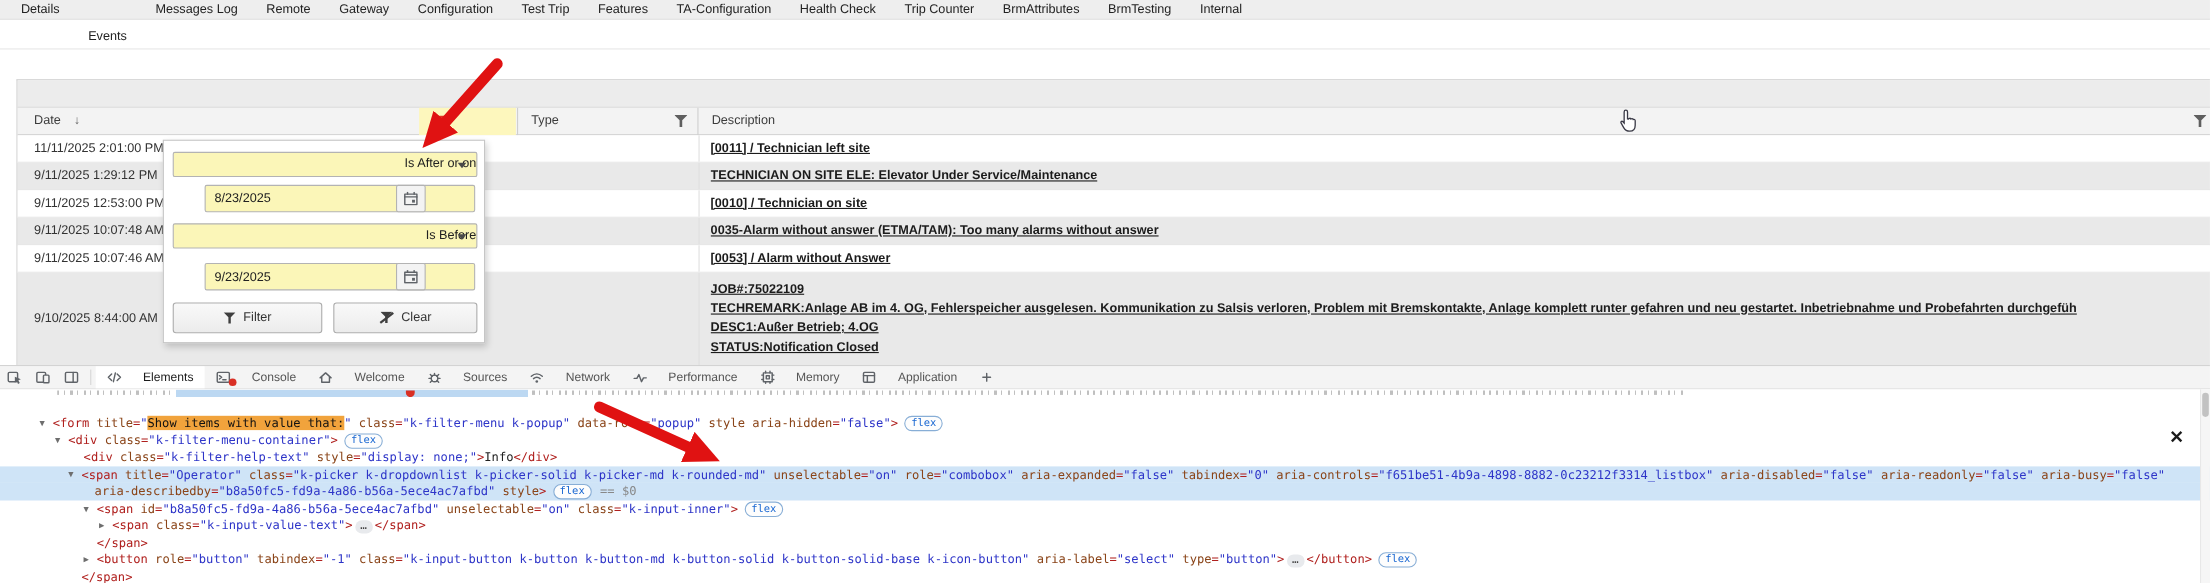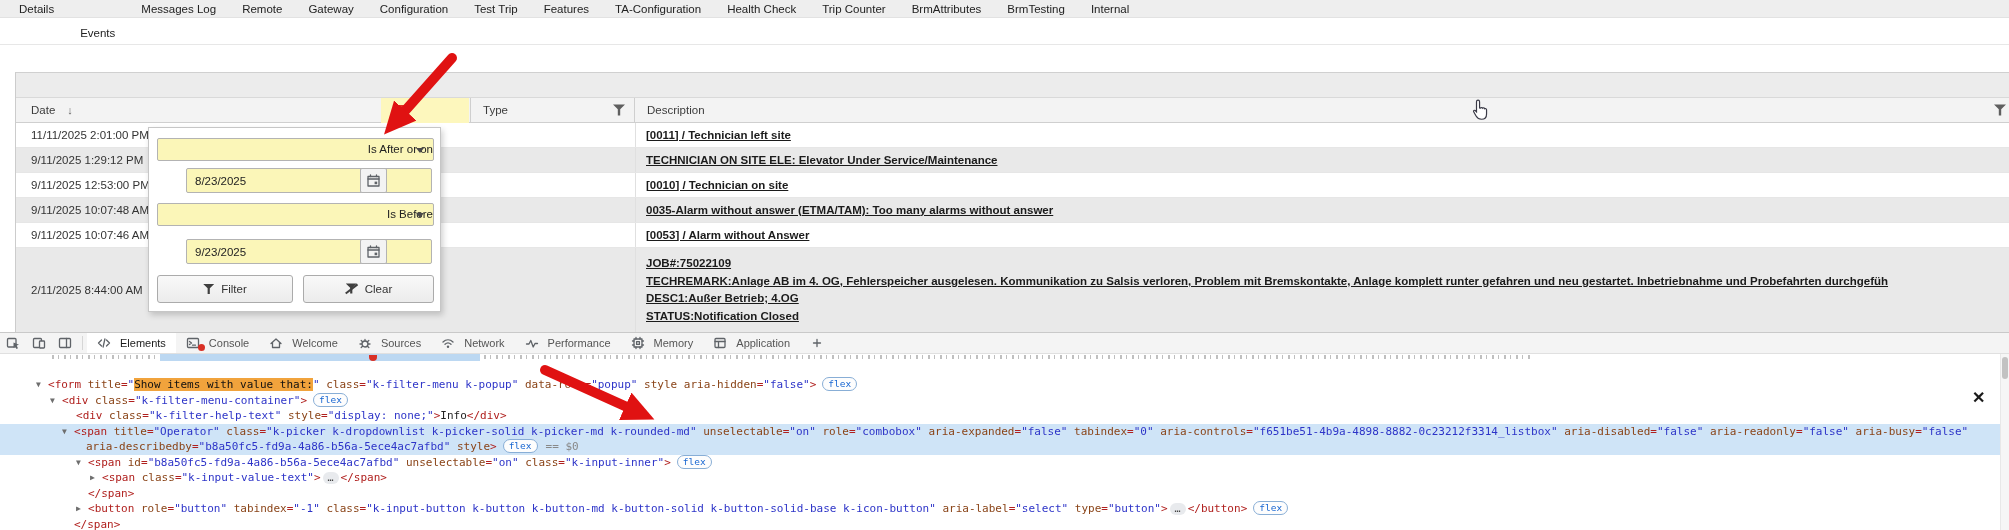--- a/index.html
+++ b/index.html
@@ -69,21 +69,21 @@
   .clear-ic { position:relative; width:13px; height:12px; }
   .clear-ic .funnel { position:absolute; left:1px; top:0; }
   .clear-ic .slash { position:absolute; left:-1px; top:5px; width:15px; height:1.6px; background:#3f3f3f; transform:rotate(-38deg); }
 
   
   .devtools { position:absolute; left:0; top:332px; width:100%; height:198px; background:#fff; border-top:1px solid #c9c9c9; }
   .dt-toolbar { position:absolute; left:0; top:0; width:100%; height:21px; background:#f4f4f4;
                 border-bottom:1px solid #e0e0e0; display:flex; align-items:stretch; }
   .dt-ico { width:26px; display:flex; align-items:center; justify-content:center; cursor:pointer; }
   .dt-sep { width:1px; background:#d6d6d6; margin:3px 4px; }
-  .dt-tab { display:flex; align-items:center; gap:9px; padding:0 10px; font-size:11px; color:#555; cursor:pointer;
+  .dt-tab { display:flex; align-items:center; gap:19px; padding:0 10px; font-size:11px; color:#555; cursor:pointer;
             position:relative; white-space:nowrap; }
   .dt-tab.active { background:#ffffff; color:#1b1b1b; }
   .dt-badge { position:absolute; left:22px; top:11px; width:7px; height:7px; background:#d93025; border-radius:50%; }
   .dt-code { position:absolute; left:0; top:21px; width:100%; height:177px; background:#fff; overflow:hidden;
              font-family:"DejaVu Sans Mono", monospace; font-size:11px; }
   .code-strip { position:relative; height:7px; margin-bottom:16px; overflow:hidden; }
   .strip-text { position:absolute; left:52px; top:1px; width:1480px; height:4px; opacity:.55;
                 background:repeating-linear-gradient(90deg,#8c8c8c 0 2px,transparent 2px 6px,#8c8c8c 6px 7px,transparent 7px 12px); }
   .strip-blue { position:absolute; left:160px; top:0; width:320px; height:7px; background:#bcd8f2; }
   .strip-dot { position:absolute; left:369px; top:1px; width:8px; height:6px; background:#d93025; border-radius:0 0 4px 4px; }
@@ -169,21 +169,21 @@
             <div class="desc-line">0035-Alarm without answer (ETMA/TAM): Too many alarms without answer</div>
           </div>
         </div>
         <div class="grid-row">
           <div class="cell-date">9/11/2025 10:07:46 AM</div>
           <div class="cell-desc">
             <div class="desc-line">[0053] / Alarm without Answer</div>
           </div>
         </div>
         <div class="grid-row alt tall">
-          <div class="cell-date">2/11/2025 8:44:00 AM</div>
+          <div class="cell-date">9/10/2025 8:44:00 AM</div>
           <div class="cell-desc">
             <div class="desc-line">JOB#:75022109</div>
             <div class="desc-line">TECHREMARK:Anlage AB im 4. OG, Fehlerspeicher ausgelesen. Kommunikation zu Salsis verloren, Problem mit Bremskontakte, Anlage komplett runter gefahren und neu gestartet. Inbetriebnahme und Probefahrten durchgefüh</div>
             <div class="desc-line">DESC1:Außer Betrieb; 4.OG</div>
             <div class="desc-line">STATUS:Notification Closed</div>
           </div>
         </div>
       </div>
   </div>
 

